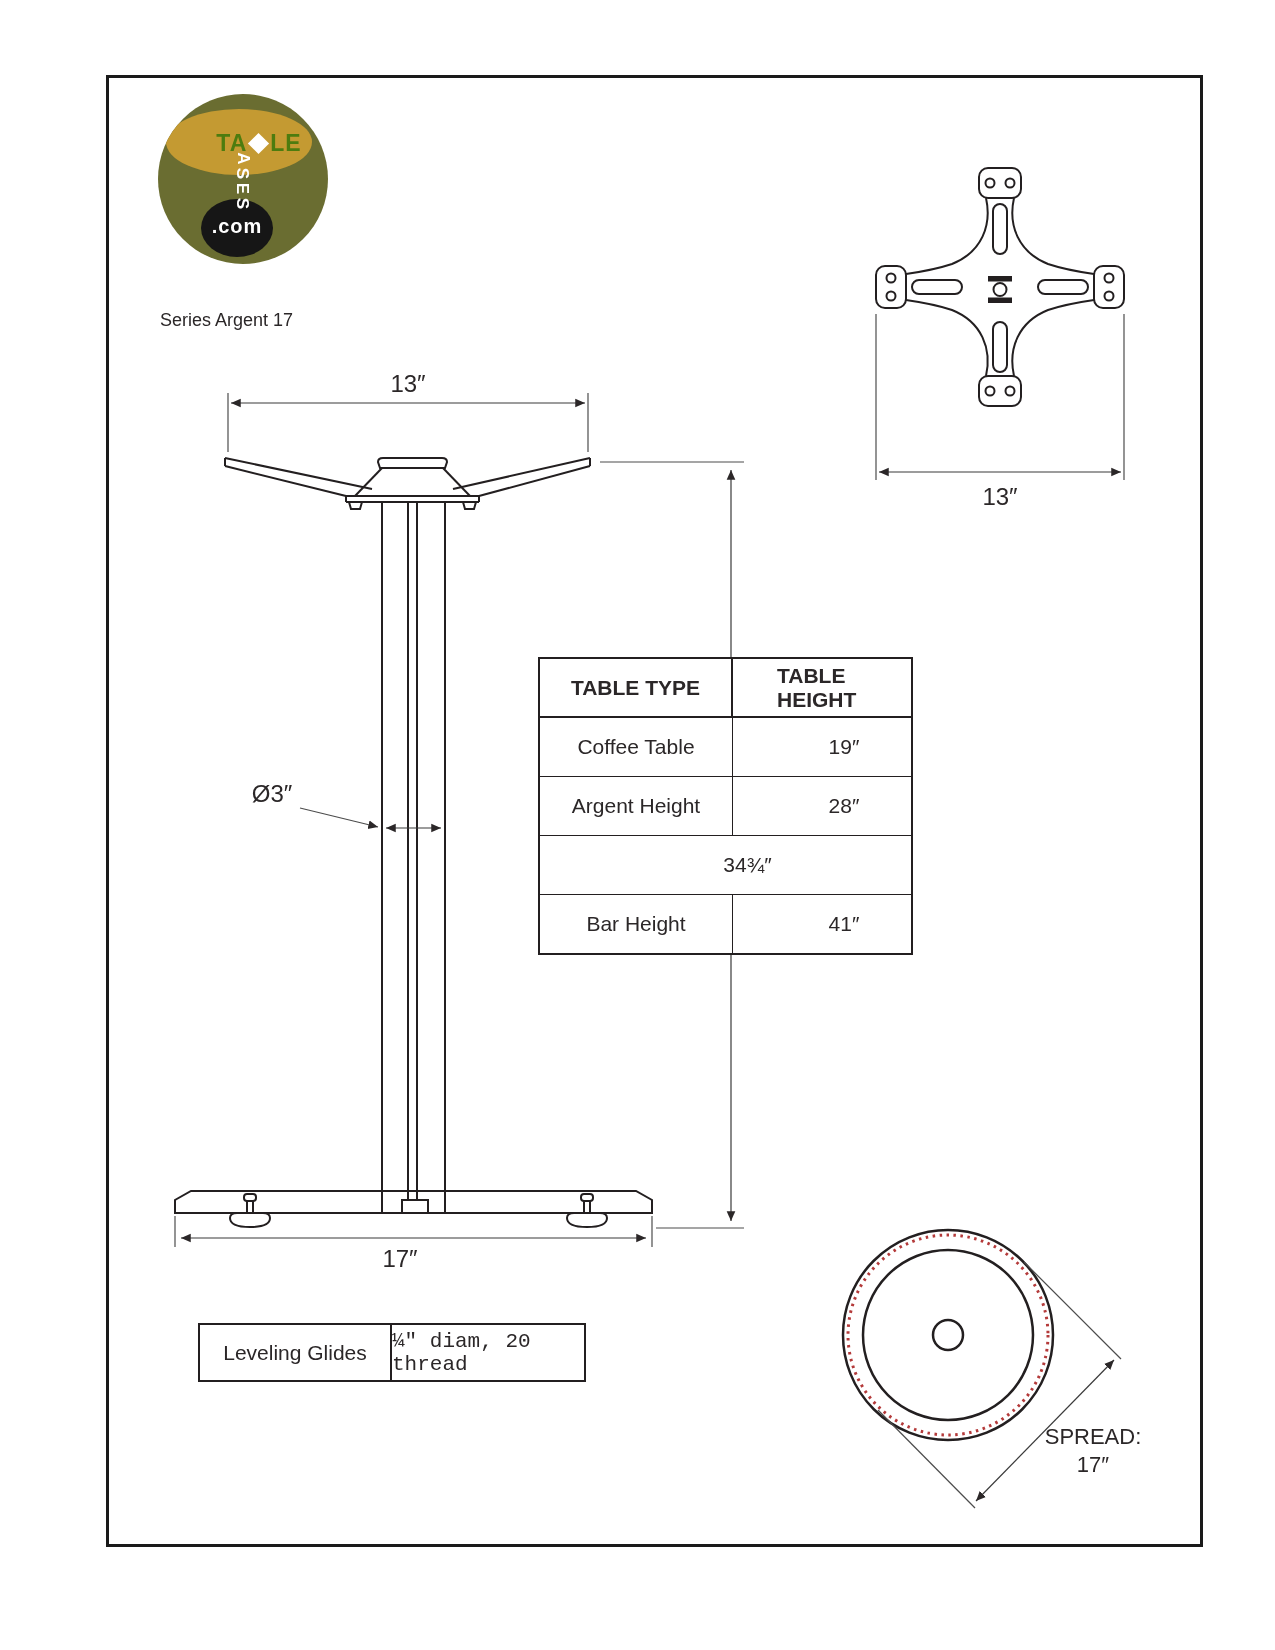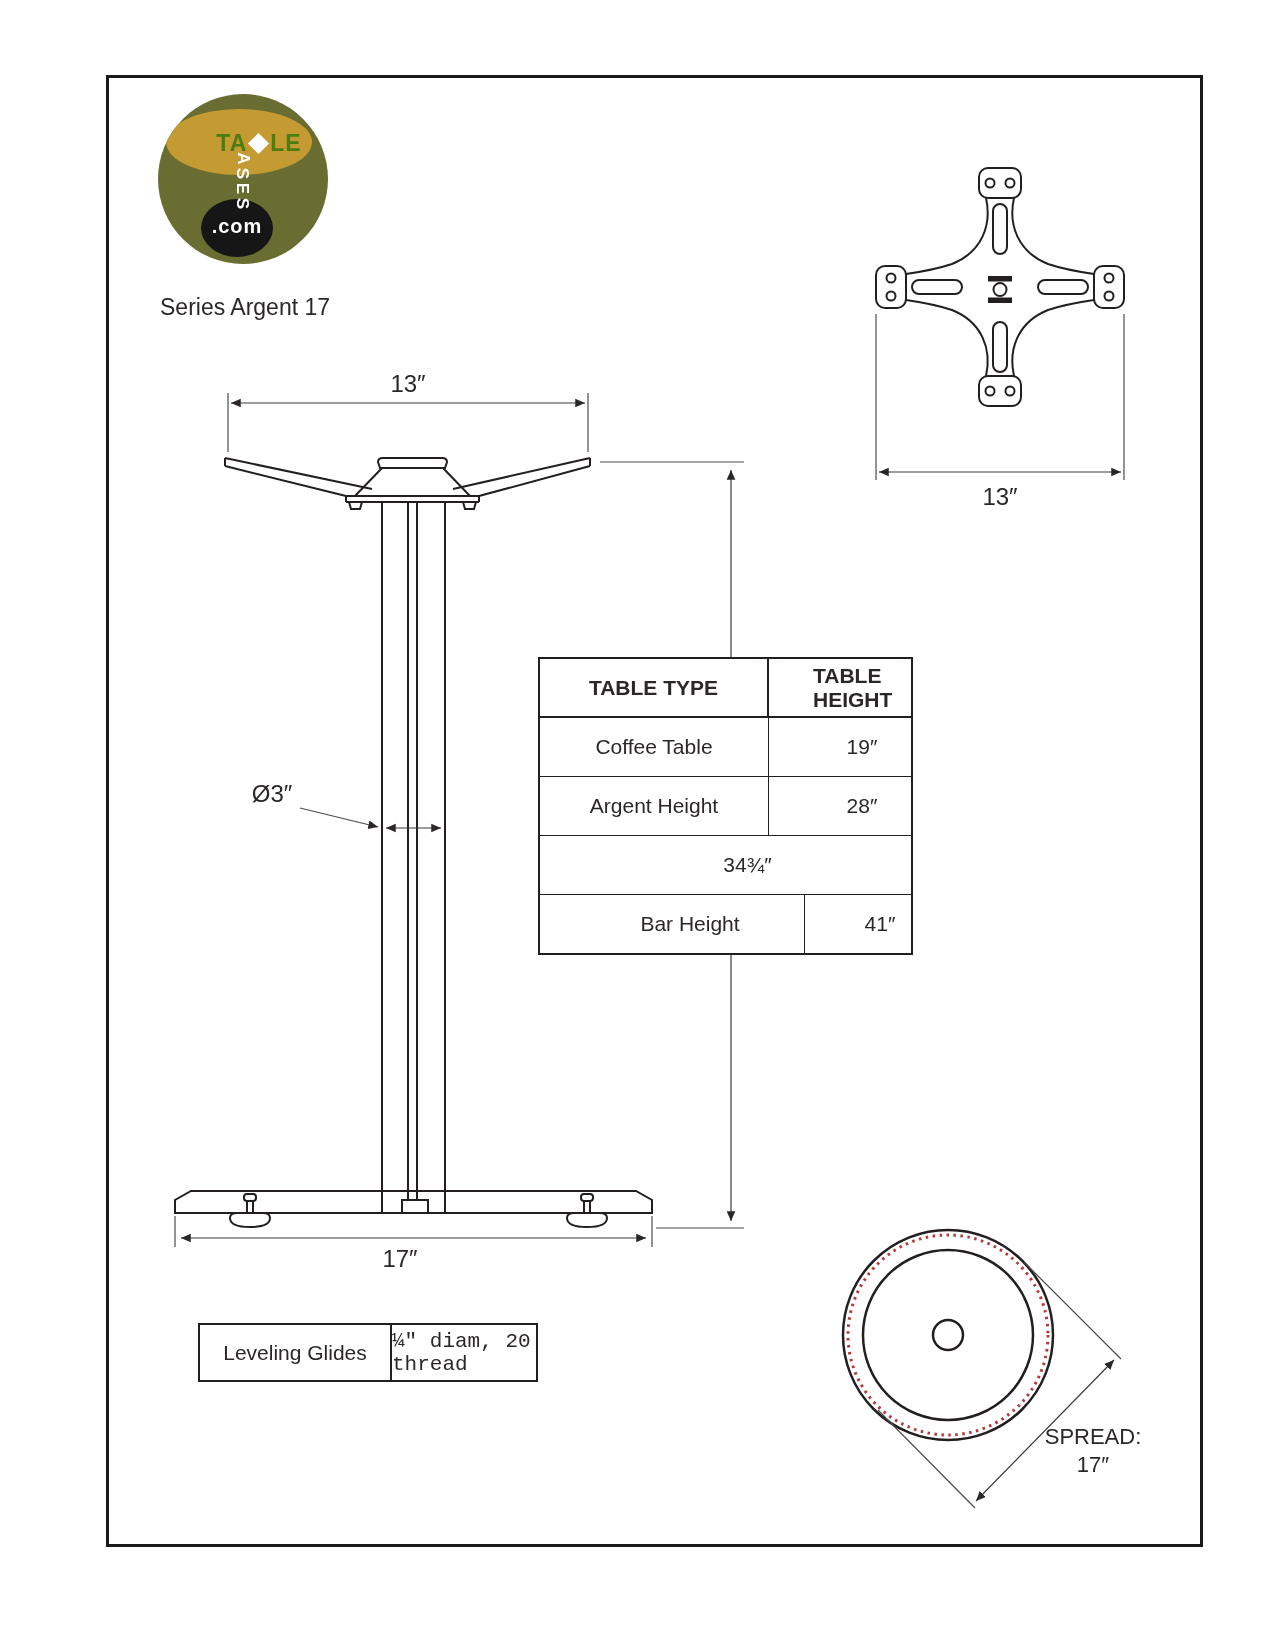--- a/index.html
+++ b/index.html
@@ -14,40 +14,40 @@
   .logo-gold{position:absolute;left:8px;top:15px;width:146px;height:66px;border-radius:50%;}
   .logo-black{position:absolute;left:43px;top:105px;width:72px;height:58px;border-radius:50%;}
   .logo-table{position:absolute;left:16px;top:36px;width:170px;display:flex;align-items:center;
         justify-content:center;gap:3px;font-weight:800;font-size:23px;color:#4d7c0f;letter-spacing:1px;}
   .logo-diamond{display:inline-block;width:15px;height:15px;background:#fff;transform:rotate(45deg);margin:0 1px;}
   .logo-vert{position:absolute;left:0;top:57px;width:170px;display:flex;flex-direction:column;
         align-items:center;font-weight:800;font-size:17px;color:#fff;line-height:15px;}
   .logo-vert span{display:block;transform:rotate(90deg);}
   .logo-com{position:absolute;left:43px;top:121px;width:72px;text-align:center;color:#fff;
         font-size:20px;font-weight:700;letter-spacing:1px;}
-  #series-label{position:absolute;left:160px;top:294px;font-size:23px;color:#2b2728;}
+  #series-label{position:absolute;left:160px;top:310px;font-size:18px;color:#2b2728;}
   
   #lineart{position:absolute;left:0;top:0;}
   .ln{stroke:#231f20;stroke-width:2;fill:none;}
   .ln-thin{stroke:#4c4c4c;stroke-width:1.2;fill:none;}
   .dim{stroke:#3a3a3a;stroke-width:1.2;fill:none;}
   .dimtxt{fill:#2b2728;font-family:"Liberation Sans",sans-serif;font-size:24px;}
   .dimtxt-s{fill:#2b2728;font-family:"Liberation Sans",sans-serif;font-size:22px;}
   
   #spec-table{position:absolute;left:538px;top:657px;width:375px;background:#fff;
         border:2.5px solid #231f20;box-sizing:border-box;}
   .spec-row{display:flex;height:58px;border-bottom:1.5px solid #231f20;}
-  .spec-row:last-child{border-bottom:none;padding-left:36px;}
+  .spec-row:last-child{border-bottom:none;}
   .spec-row.hdr{height:57px;border-bottom:2.5px solid #231f20;font-weight:700;}
   .spec-cell{display:flex;align-items:center;justify-content:center;font-size:21px;box-sizing:border-box;}
-  .spec-cell.c1{width:229px;border-right:1.5px solid #231f20;}
+  .spec-cell.c1{width:193px;border-right:1.5px solid #231f20;}
   .spec-row.hdr .spec-cell.c1{border-right:2.5px solid #231f20;}
   .spec-cell.c2{flex:1;margin-left:44px;}
   
-  #glides-table{position:absolute;left:198px;top:1323px;width:340px;height:59px;background:#fff;
+  #glides-table{position:absolute;left:198px;top:1323px;width:388px;height:59px;background:#fff;
         border:2px solid #231f20;box-sizing:border-box;display:flex;}
   .glide-cell{display:flex;align-items:center;justify-content:center;font-size:21px;box-sizing:border-box;}
   .glide-cell.c1{width:192px;border-right:2px solid #231f20;}
   .glide-cell.c2{flex:1;font-family:Liberation Mono, monospace;}
 </style>
 </head>
 <body>
 
 <div id="page">
 

